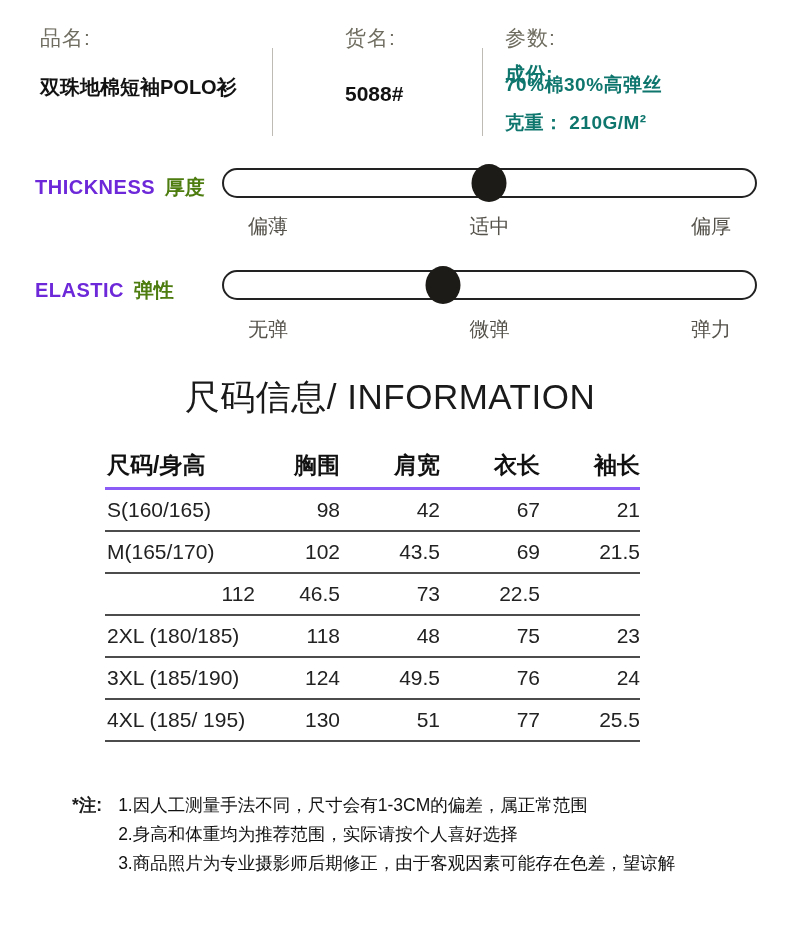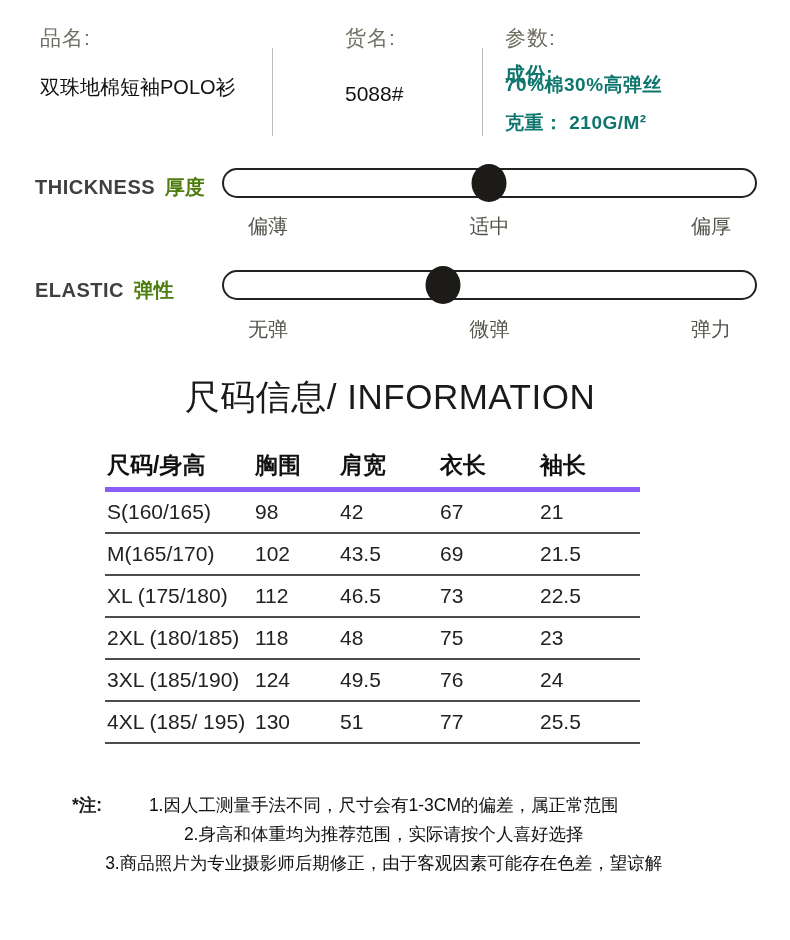--- a/index.html
+++ b/index.html
@@ -4,27 +4,27 @@
 <style>
   html,body{margin:0;padding:0;}
   body{
     width:790px;height:940px;background:#ffffff;position:relative;overflow:hidden;
     font-family:"Liberation Sans","DejaVu Sans",sans-serif;color:#1a1a1a;
   }
   .abs{position:absolute;}
 
   
   .info-label{font-size:21px;color:#6f6d60;letter-spacing:1px;}
-  .info-value{font-size:20px;color:#121212;}
+  .info-value{font-size:20px;color:#121212;font-weight:bold;}
   .vdiv{width:1px;background:#bdbbb3;}
   .param{font-weight:bold;font-size:19px;color:#0f766e;letter-spacing:0.5px;}
 
   
   .g-label{font-size:20px;font-weight:bold;white-space:nowrap;}
-  .g-label .en{color:#404040;letter-spacing:0.5px;}
+  .g-label .en{color:#6d28d9;letter-spacing:0.5px;}
   .g-label .cn{color:#4d7c0f;margin-left:4px;}
   .track{
     width:535px;height:30px;border:2px solid #222222;border-radius:16px;
     box-sizing:border-box;background:#ffffff;position:absolute;
   }
   .dot{
     position:absolute;width:35px;height:38px;border-radius:50%;
     background:#1d1b18;top:-6px;transform:translateX(-50%);
   }
   .ticks{
@@ -37,28 +37,28 @@
   .size-title{
     position:absolute;top:374px;left:0;width:780px;text-align:center;
     font-size:35px;font-weight:normal;color:#1a1a1a;margin:0;letter-spacing:0.5px;
   }
   .size-table{position:absolute;left:105px;top:443px;width:535px;}
   .t-row{
     display:grid;grid-template-columns:150px 85px 100px 100px 100px;
     align-items:center;height:40px;border-bottom:2px solid #4c4c4c;
     font-size:21px;color:#222222;
   }
-  .t-row .td{text-align:left;}
+  .t-row .td{text-align:right;}
   .t-row .c0{text-align:left;padding-left:2px;white-space:nowrap;}
-  .t-head{height:44px;border-bottom:5px solid #8b5cf6;font-weight:bold;font-size:23px;color:#111;}
+  .t-head{height:44px;border-bottom:3px solid #8b5cf6;font-weight:bold;font-size:23px;color:#111;}
 
   
   .notes{position:absolute;left:72px;top:791px;display:flex;align-items:flex-start;}
   .note-prefix{font-size:17.5px;font-weight:bold;line-height:29px;white-space:nowrap;}
-  .note-lines{margin-left:3px;text-align:center;}
+  .note-lines{margin-left:16px;}
   .note-line{font-size:17.5px;line-height:29px;color:#111;white-space:nowrap;}
 </style>
 </head>
 <body>
 
 <div>
   <div class="abs info-label" style="left:40px;top:24px">品名:</div>
   <div class="abs info-value" style="left:40px;top:74px">双珠地棉短袖POLO衫</div>
 
   <div class="abs vdiv" style="left:272px;top:48px;height:88px"></div>
@@ -123,21 +123,20 @@
     <div class="td">21</div>
   </div>
   <div class="t-row">
     <div class="td c0">M(165/170)</div>
     <div class="td">102</div>
     <div class="td">43.5</div>
     <div class="td">69</div>
     <div class="td">21.5</div>
   </div>
   <div class="t-row">
-    <div class="td c0">XL (175/180)</div>
     <div class="td">112</div>
     <div class="td">46.5</div>
     <div class="td">73</div>
     <div class="td">22.5</div>
   </div>
   <div class="t-row">
     <div class="td c0">2XL (180/185)</div>
     <div class="td">118</div>
     <div class="td">48</div>
     <div class="td">75</div>

